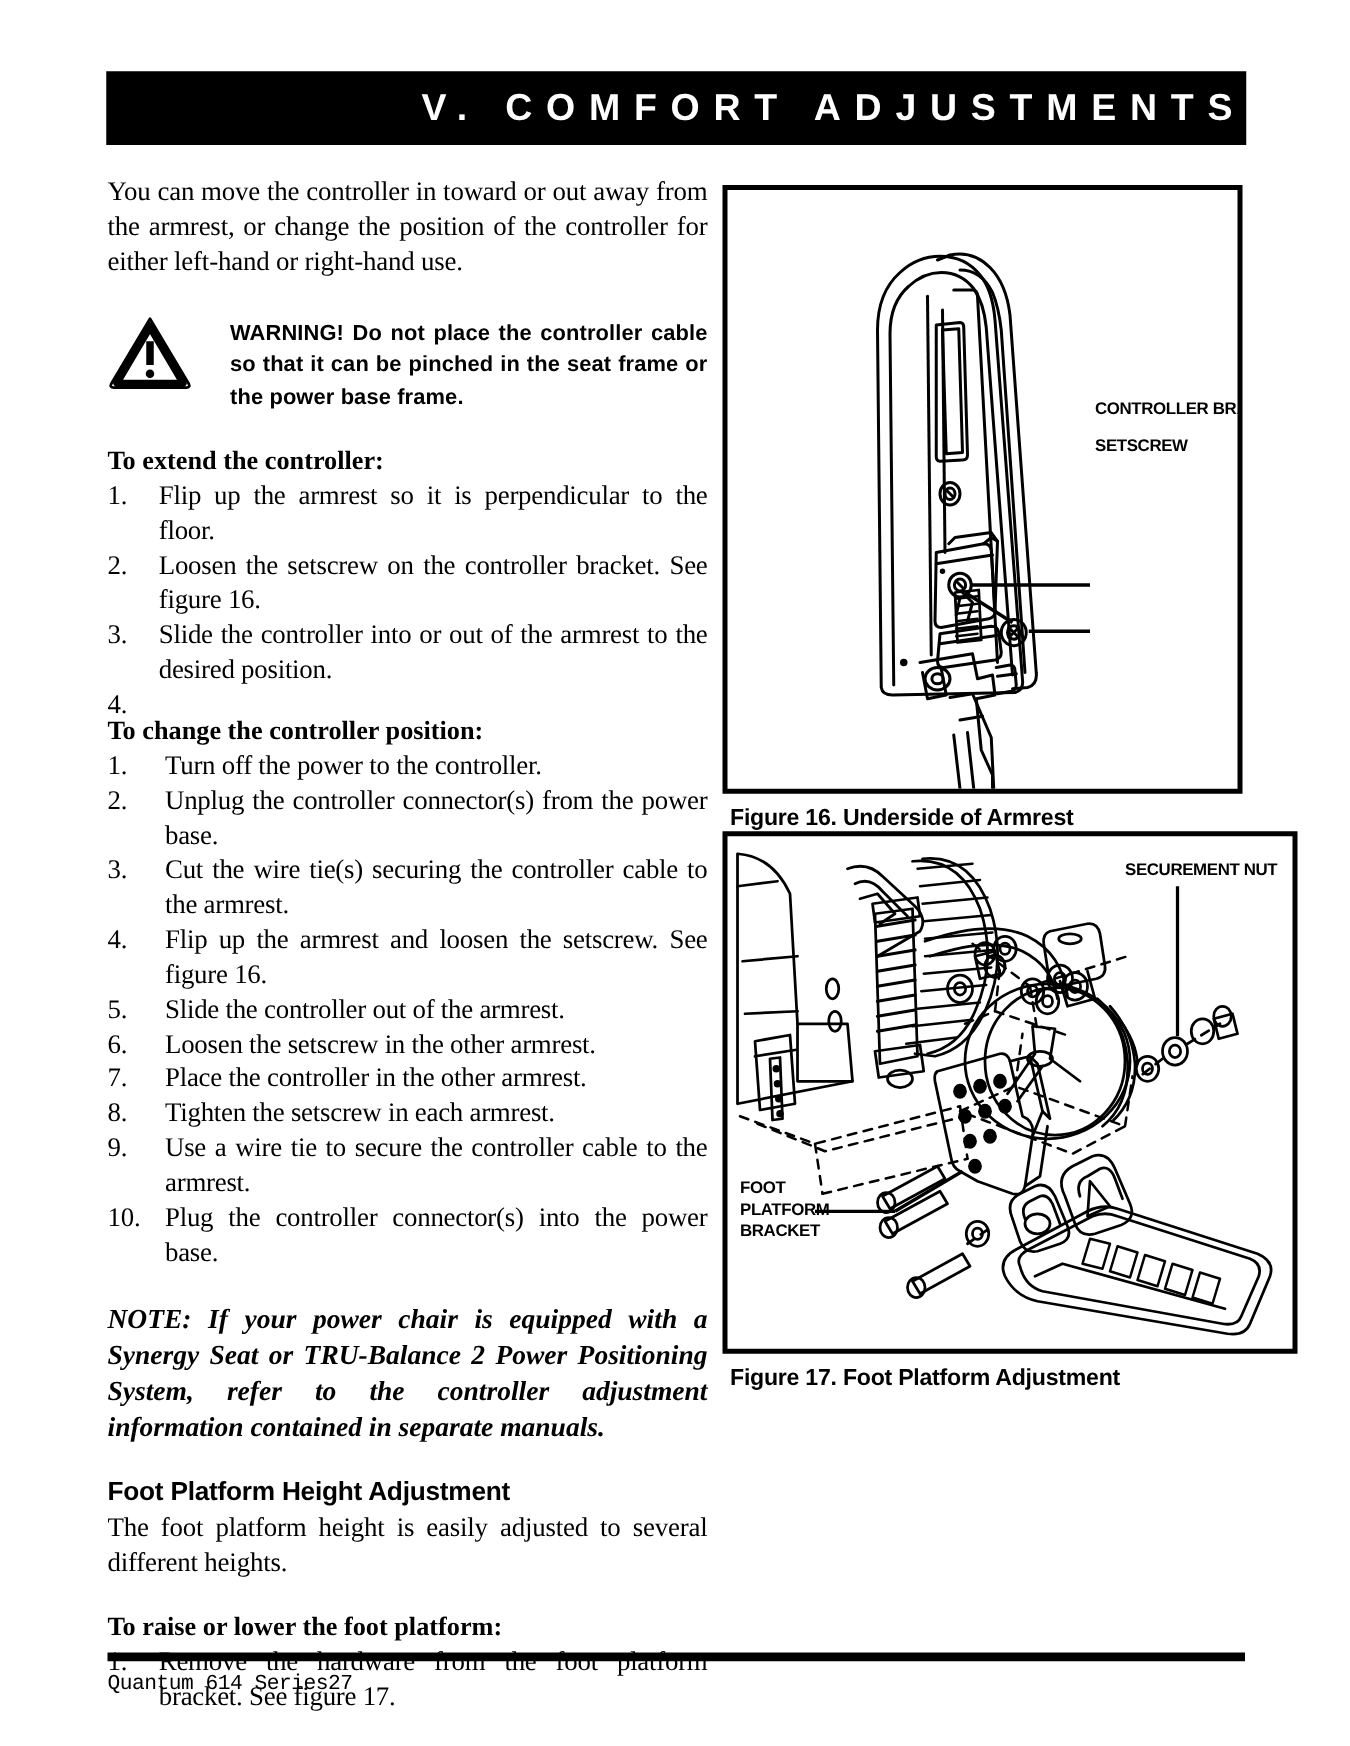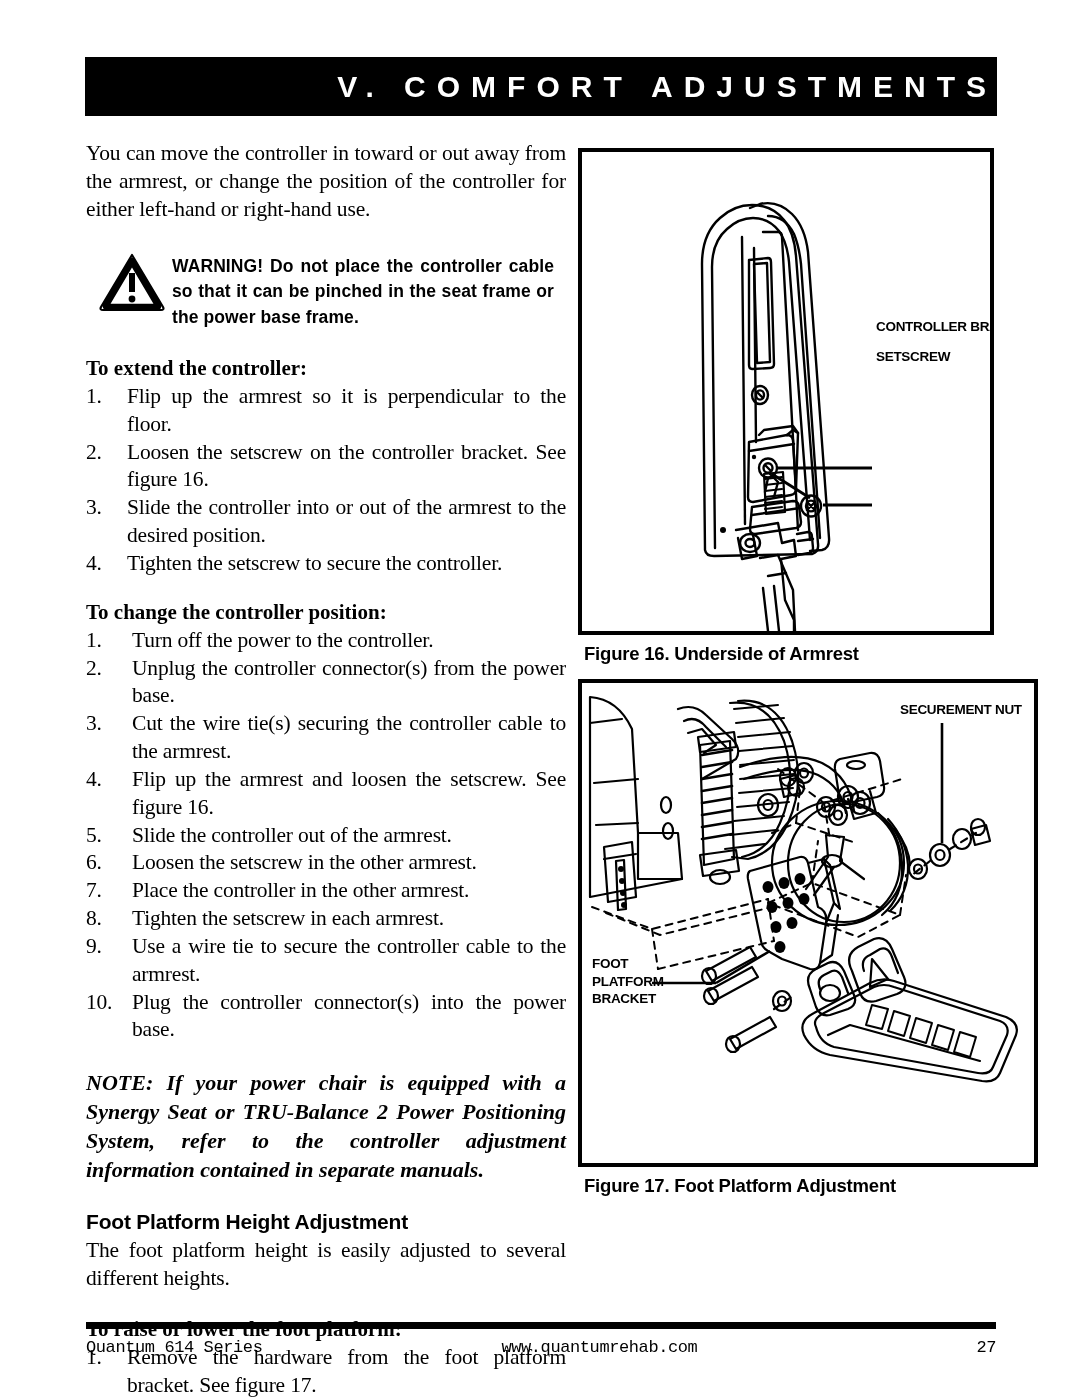--- a/index.html
+++ b/index.html
@@ -112,21 +112,22 @@
     text-align: left;
   }
   ol.steps.wide > li { padding-left: 46px; }
   ol.steps.wide > li .num { width: 41px; }
 
   
   .warning {
     position: relative;
     display: flex;
     align-items: flex-start;
-    margin: 12px;
+    margin: 0;
+    gap: 24px;
   }
   .warn-icon {
     flex: 0 0 auto;
     width: 74px;
     margin-top: 4px;
   }
   .warn-text {
     font-family: "Liberation Sans", sans-serif;
     font-weight: bold;
     font-size: 17.5px;
@@ -216,21 +217,21 @@
         </svg>
       </div>
       <div class="warn-text">WARNING! Do not place the controller cable so that it can be pinched in the seat frame or the power base frame.</div>
     </div>
 
     <h3 class="sub-head">To extend the controller:</h3>
     <ol class="steps" id="proc1" style="margin-bottom:22px;">
         <li><span class="num">1.</span><span>Flip up the armrest so it is perpendicular to the floor.</span></li>
         <li><span class="num">2.</span><span>Loosen the setscrew on the controller bracket. See figure 16.</span></li>
         <li><span class="num">3.</span><span>Slide the controller into or out of the armrest to the desired position.</span></li>
-        <li><span class="num">4.</span><span>Tighten the setscrew to secure the controller.</span></li>
+        <li><span class="num">4.</span></li>
       </ol>
 
     <h3 class="sub-head">To change the controller position:</h3>
     <ol class="steps wide" id="proc2" style="margin-bottom:24px;">
         <li><span class="num">1.</span><span>Turn off the power to the controller.</span></li>
         <li><span class="num">2.</span><span>Unplug the controller connector(s) from the power base.</span></li>
         <li><span class="num">3.</span><span>Cut the wire tie(s) securing the controller cable to the armrest.</span></li>
         <li><span class="num">4.</span><span>Flip up the armrest and loosen the setscrew. See figure 16.</span></li>
         <li><span class="num">5.</span><span>Slide the controller out of the armrest.</span></li>
         <li><span class="num">6.</span><span>Loosen the setscrew in the other armrest.</span></li>
@@ -324,21 +325,21 @@
           <path d="M241 353 L290 353"></path>
         </g>
       </svg>
 
       <div class="fig-label" style="left:294px; top:166px;">CONTROLLER BRACKET</div>
       <div class="fig-label" style="left:294px; top:196px;">SETSCREW</div>
     </div>
 
     <div class="figure-caption">Figure 16. Underside of Armrest</div>
 
-    <div class="figure-box" style="width:460px;height:488px;margin-top:14px;">
+    <div class="figure-box" style="width:460px;height:418px;margin-top:0;">
       <svg width="452" height="410" viewBox="0 0 452 410">
         <g fill="none" stroke="#000" stroke-width="2.2" stroke-linejoin="round" stroke-linecap="round">
 
           <path d="M8 14 Q36 16 50 46 L56 150 L96 150 L100 196 L8 214 Z"></path>
           <path d="M56 150 L56 196 L100 196"></path>
           <path d="M8 40 L40 36"></path>
           <path d="M12 100 L56 96"></path>
           <path d="M14 142 L56 140"></path>
 
           <path d="M22 164 L50 159 L54 214 L26 219 Z"></path>
@@ -499,17 +500,16 @@
         <div>BRACKET</div>
       </div>
     </div>
 
     <div class="figure-caption">Figure 17. Foot Platform Adjustment</div>
   </div>
 
   <div class="footer-rule"></div>
   <div class="footer">
     <div class="footer-left">Quantum 614 Series</div>
-    <div class="footer-center">www.quantumrehab.com</div>
     <div class="footer-right">27</div>
   </div>
 
 </div>
 
 </body></html>

